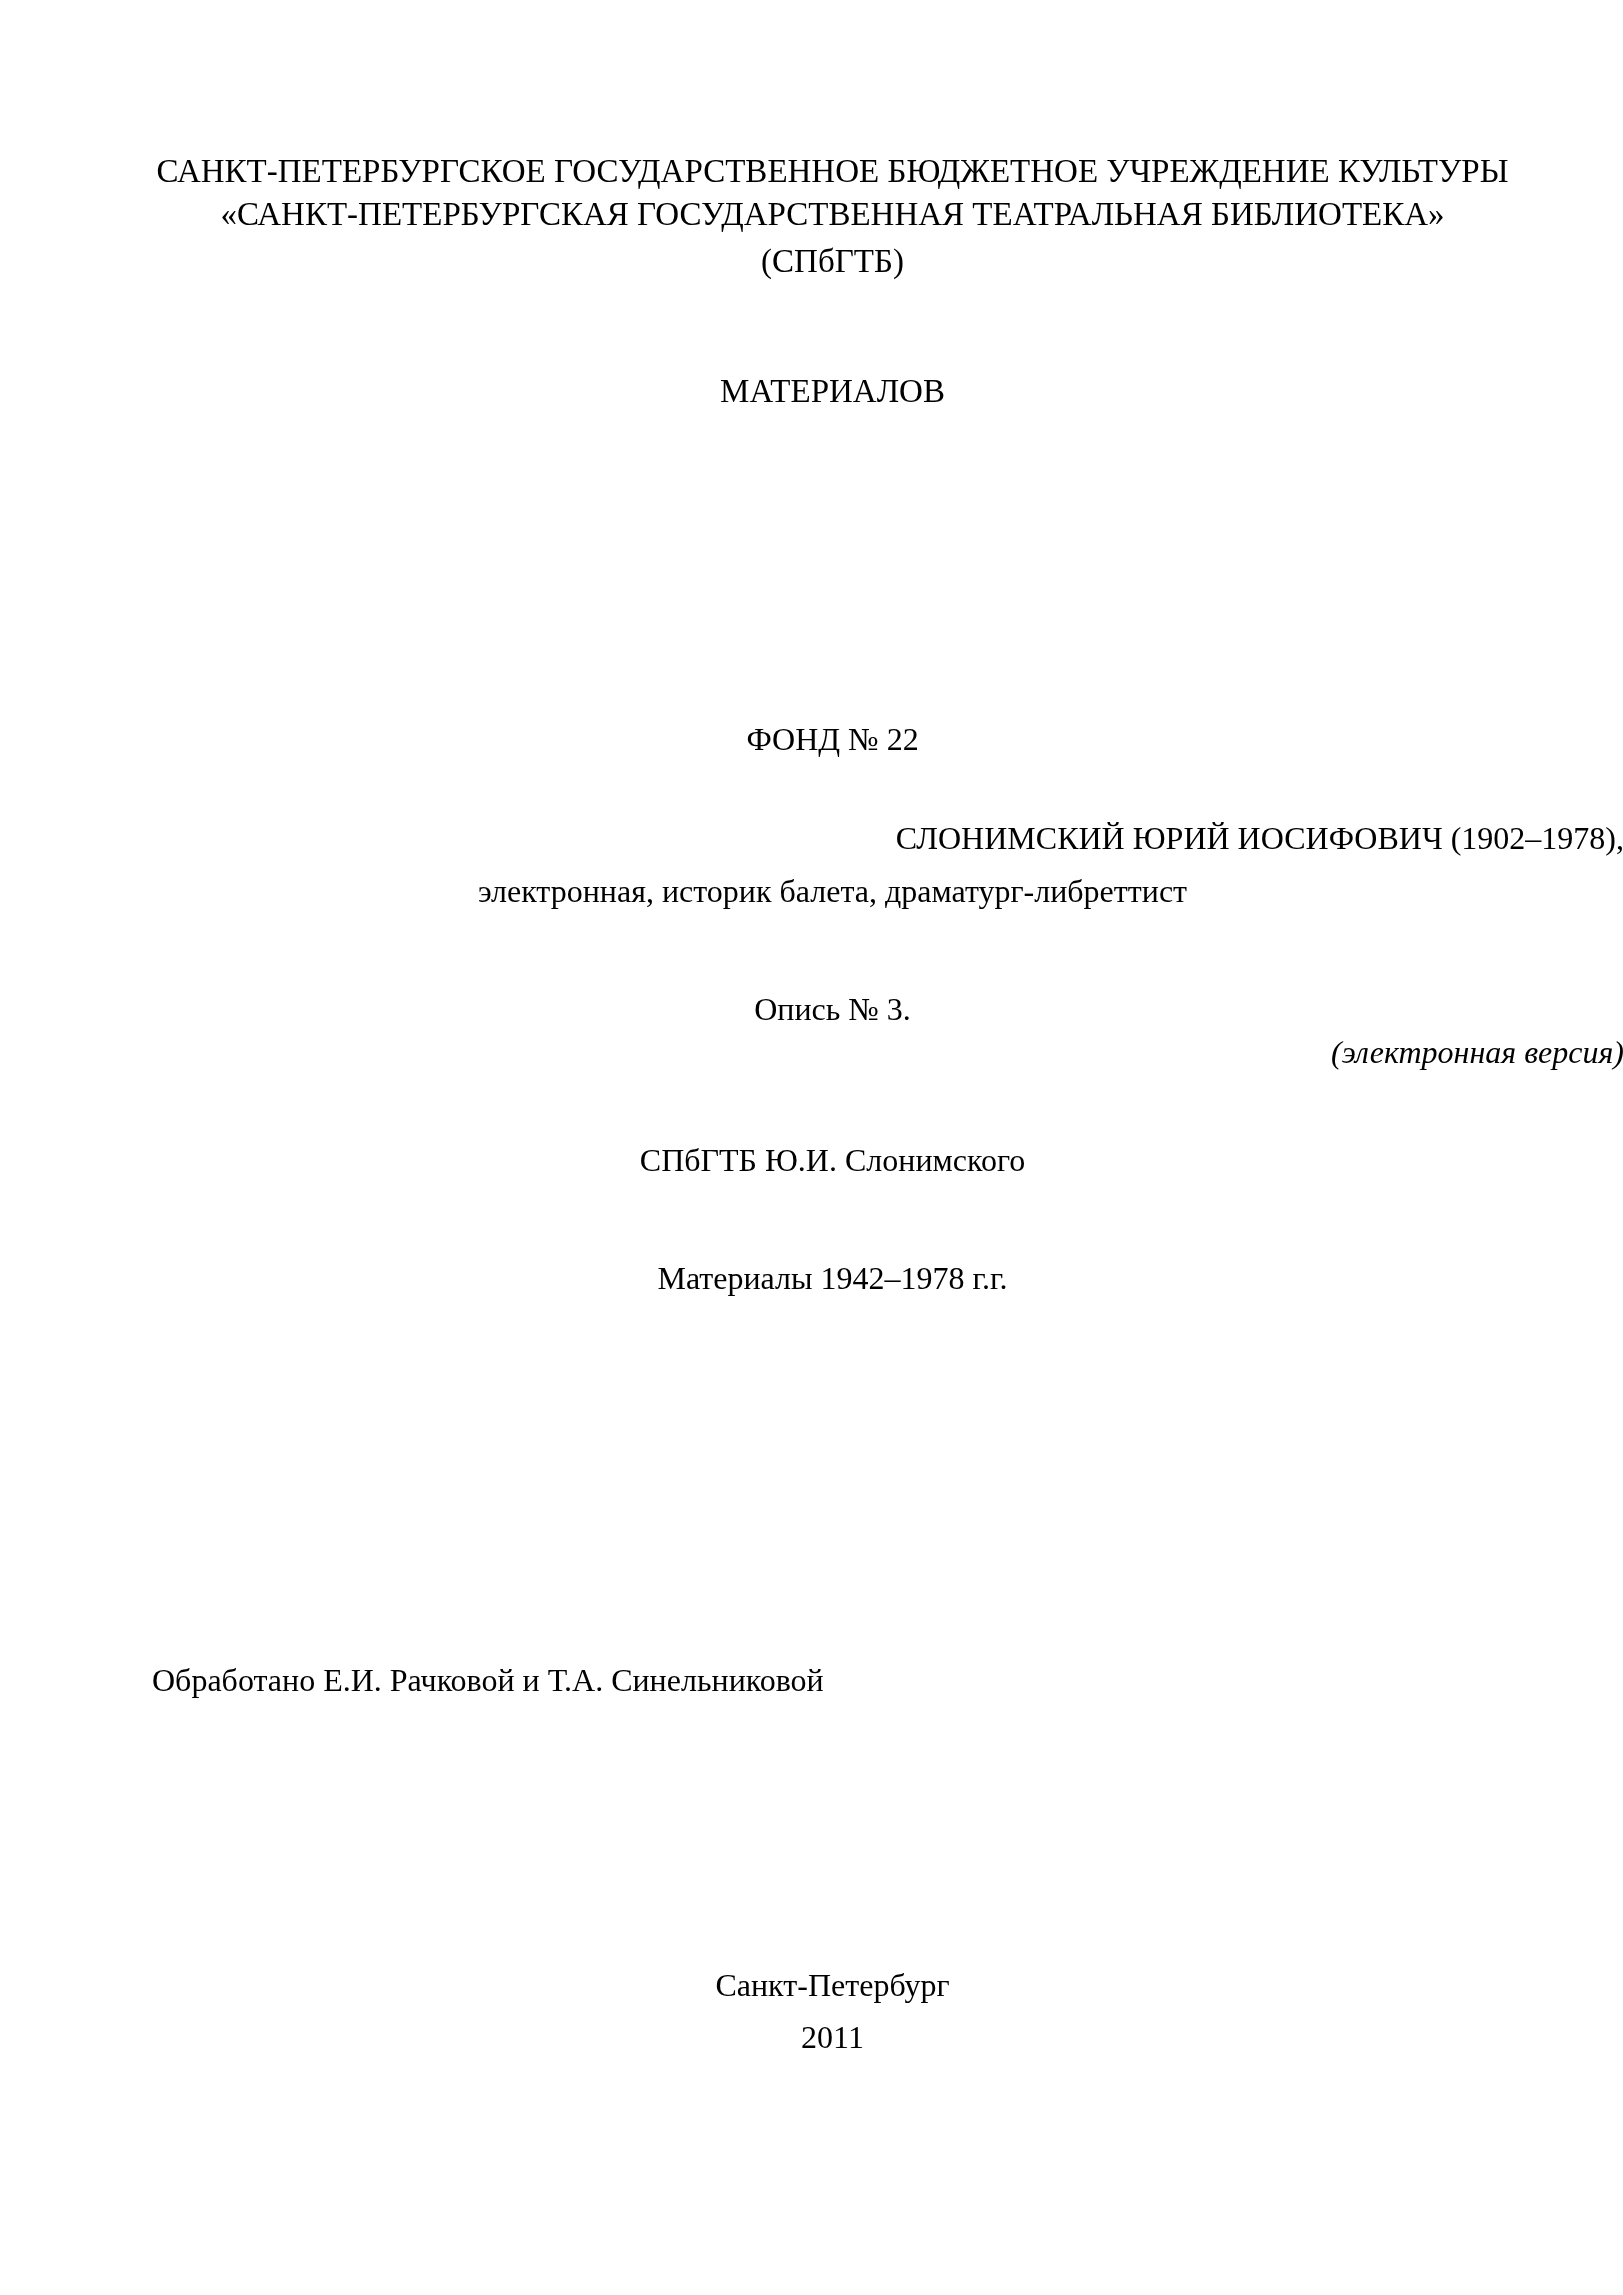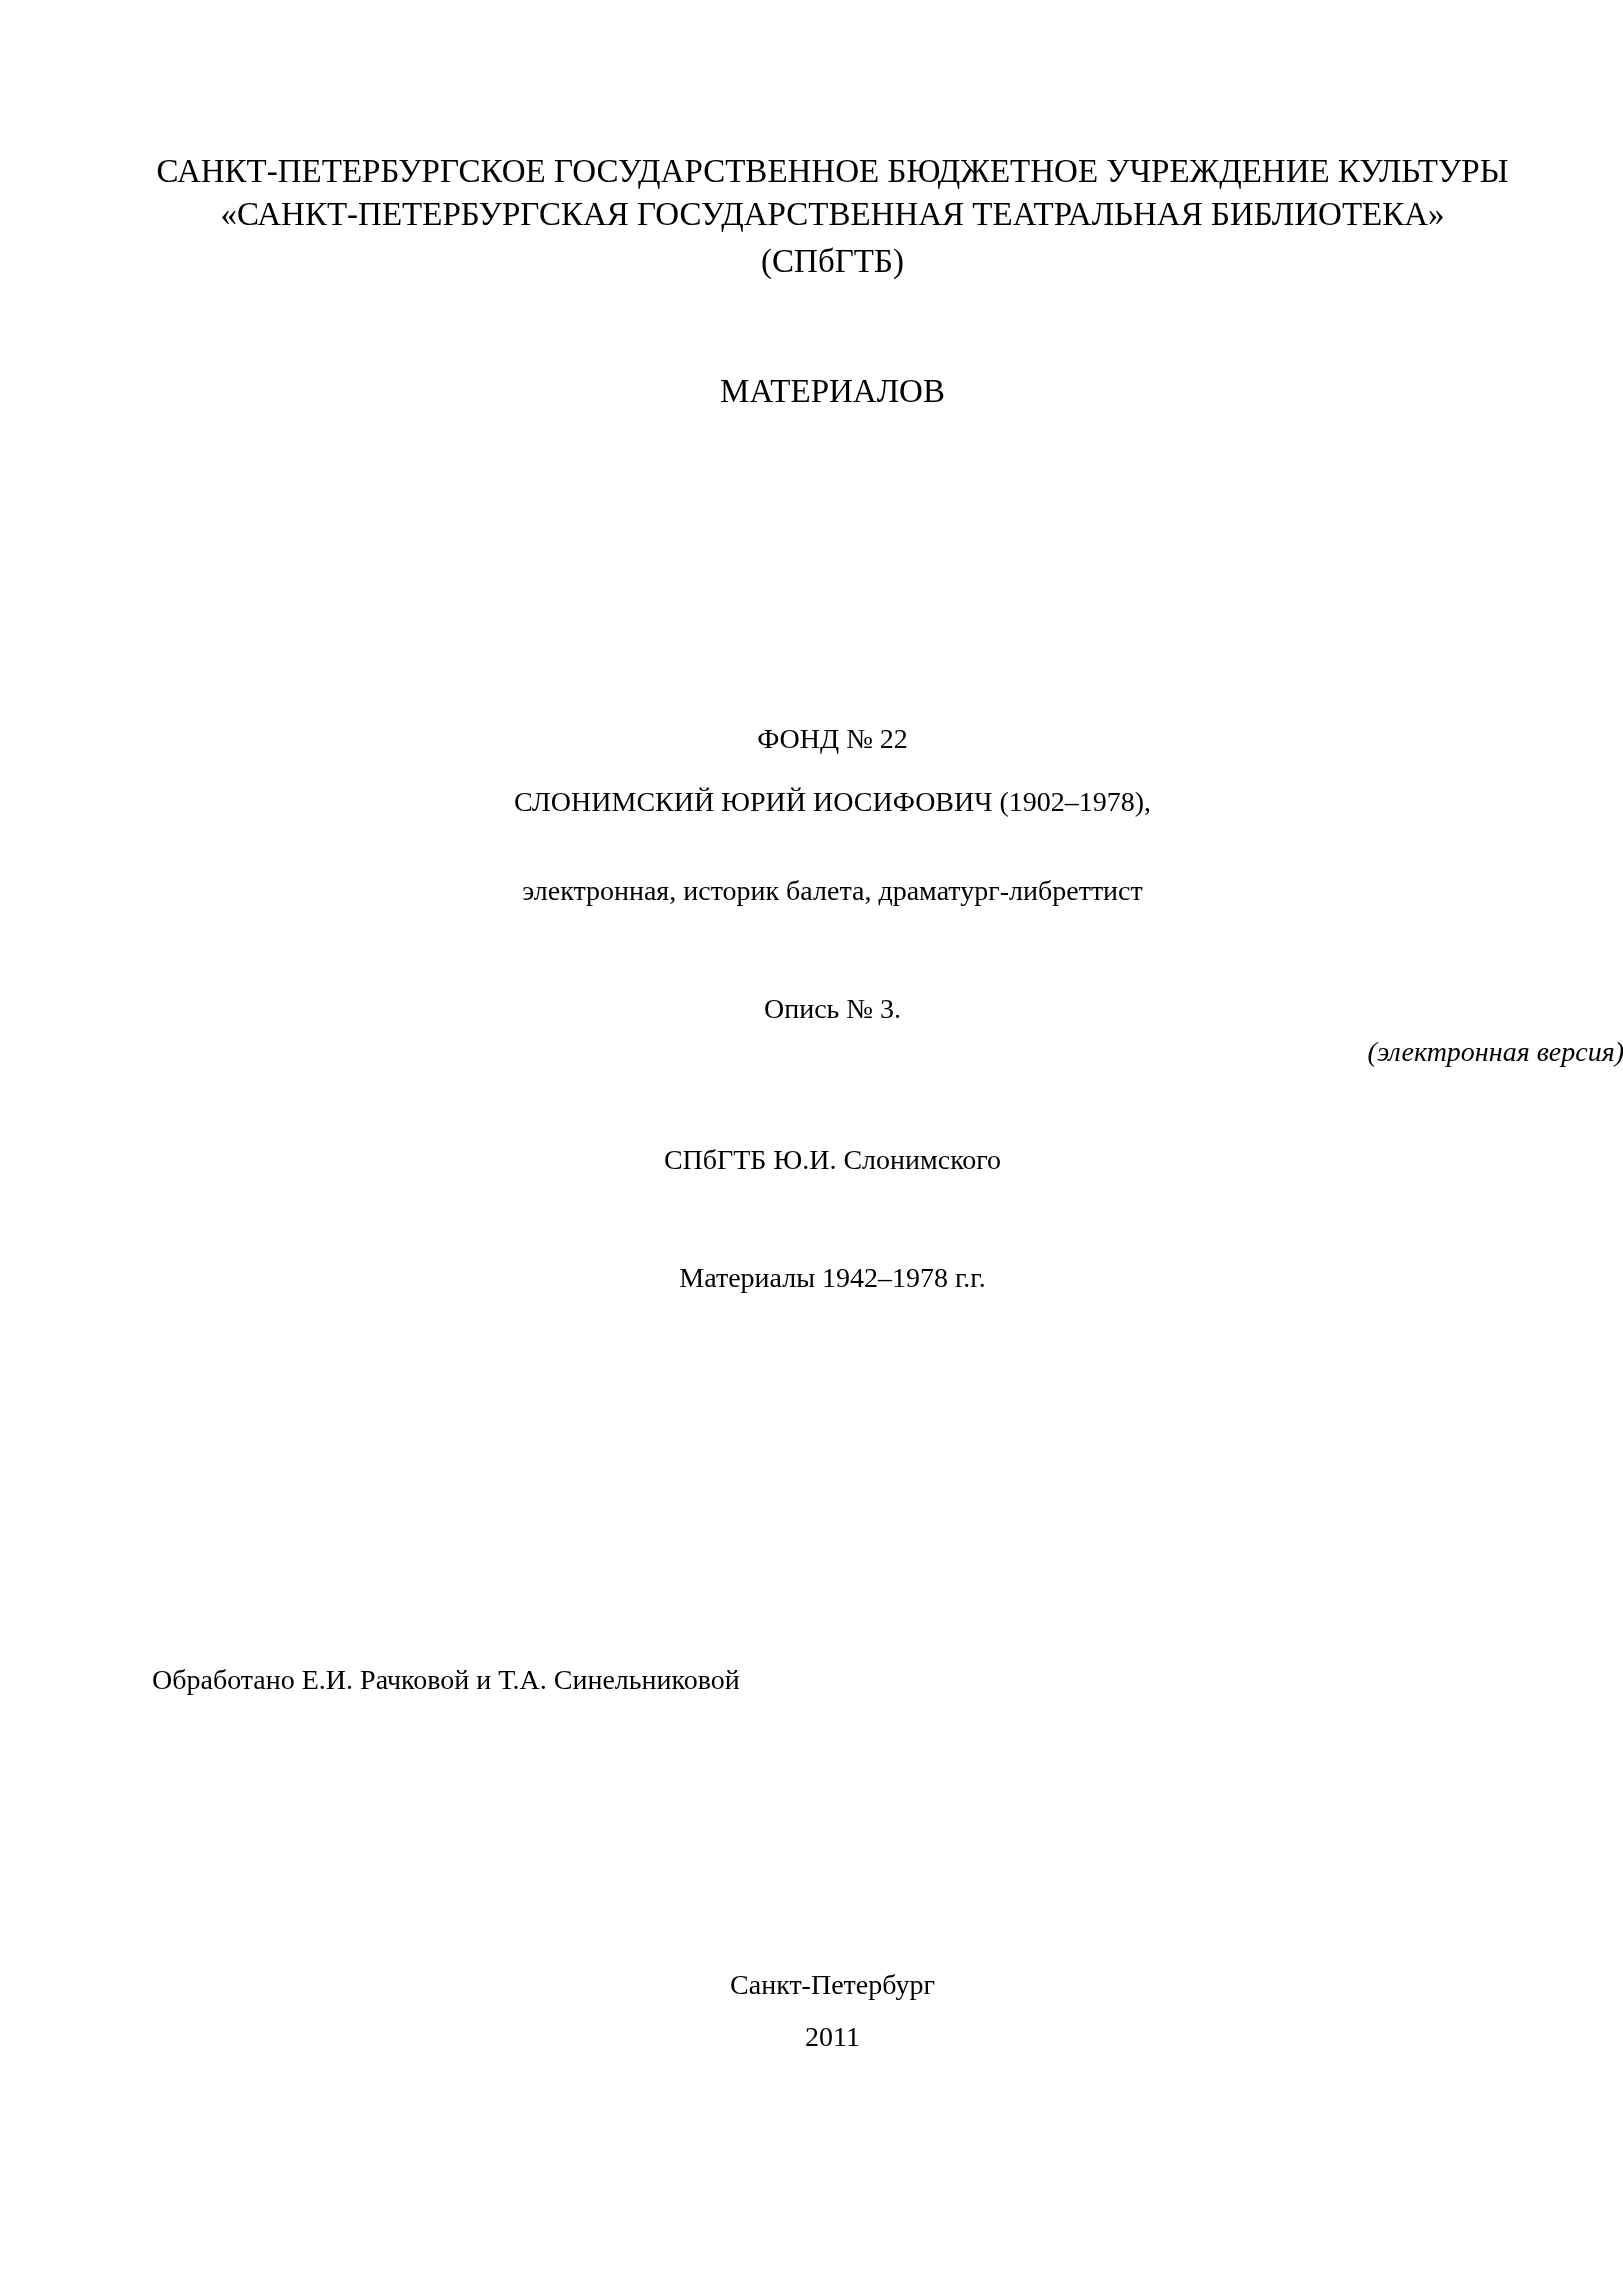--- a/index.html
+++ b/index.html
@@ -22,21 +22,21 @@
     left: 41px;
     width: 1583px;
     text-align: center;
     white-space: nowrap;
   }
   .t12 {
     font-size: 33px;
     line-height: 38px;
   }
   .t14 {
-    font-size: 28px;
+    font-size: 32px;
     line-height: 44px;
   }
   .italic {
     font-style: italic;
     text-align: right;
   }
   .left-aligned {
     left: 152px;
     width: auto;
     text-align: left;
@@ -51,21 +51,21 @@
 
   <div class="line t12" style="top: 195px;">«САНКТ-ПЕТЕРБУРГСКАЯ ГОСУДАРСТВЕННАЯ ТЕАТРАЛЬНАЯ БИБЛИОТЕКА»</div>
 
   <div class="line t12" style="top: 242px;">(СПбГТБ)</div>
 
 
   <div class="line t12" style="top: 372px;">МАТЕРИАЛОВ</div>
 
   <div class="line t14" style="top: 717px;">ФОНД № 22</div>
 
-  <div class="line t14" style="top: 780px;">СЛОНИМСКИЙ ЮРИЙ ИОСИФОВИЧ (1902–1978),</div>
+  <div class="line t14" style="top: 816px; text-align: right;">СЛОНИМСКИЙ ЮРИЙ ИОСИФОВИЧ (1902–1978),</div>
 
   <div class="line t14" style="top: 869px;">электронная, историк балета, драматург-либреттист</div>
 
   <div class="line t14" style="top: 987px;">Опись № 3.</div>
 
   <div class="line t14 italic" style="top: 1030px;">(электронная версия)</div>
 
   <div class="line t14" style="top: 1138px;">СПбГТБ Ю.И. Слонимского</div>
 
   <div class="line t14" style="top: 1256px; text-align: center;">Материалы 1942–1978 г.г.</div>

